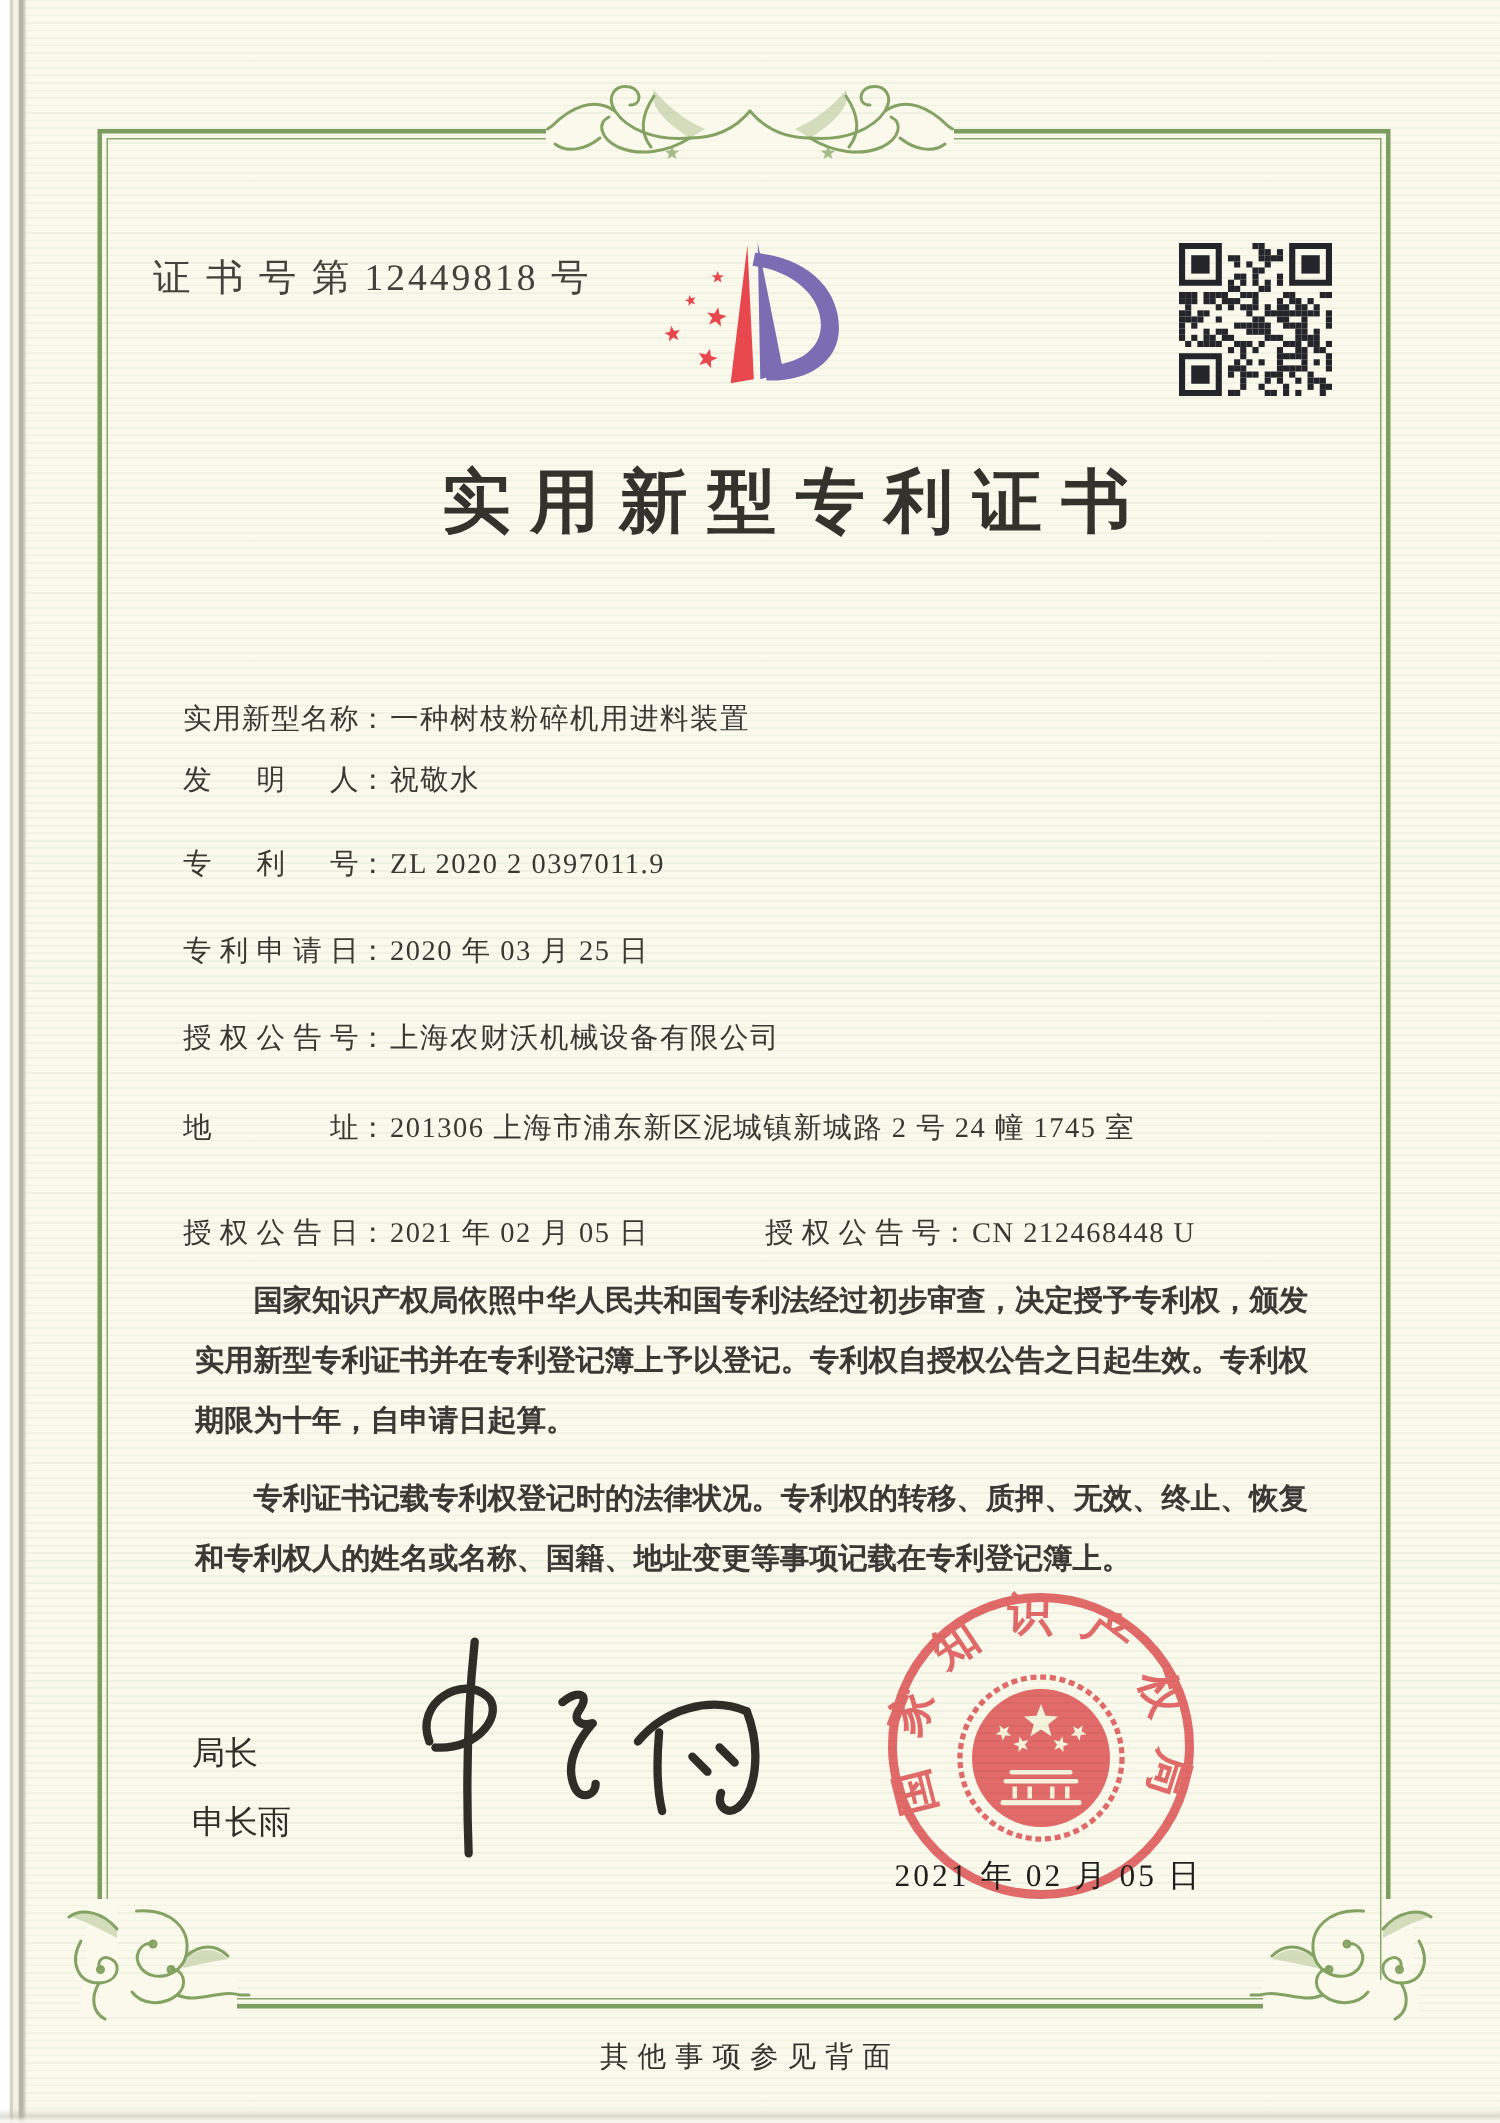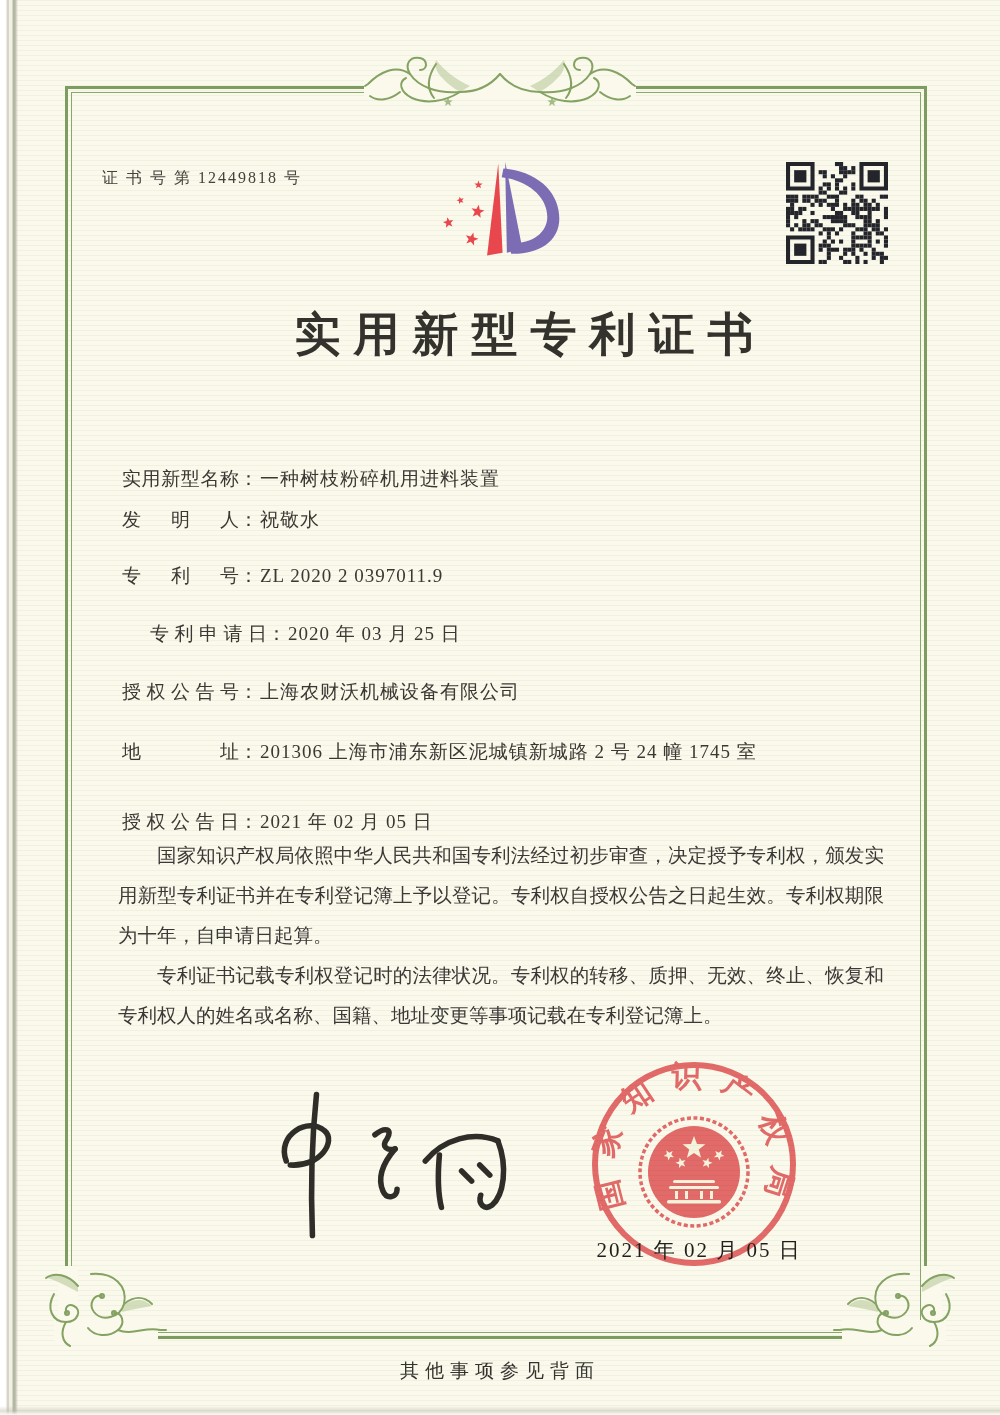--- a/index.html
+++ b/index.html
@@ -20,35 +20,35 @@
     background:linear-gradient(90deg,#ffffff 0 6px,#d6d5c8 7px 9px,#f2f1e3 9px 12px,#b4b7a6 13px 15px,rgba(0,0,0,0) 18px);}
   .edge-bottom{position:absolute;left:0;right:0;bottom:0;height:9px;
     background:linear-gradient(180deg,rgba(0,0,0,0) 0,rgba(185,185,170,.45) 55%,#fdfdf8 100%);}
   
   .frame{position:absolute;left:65px;top:86px;width:856px;height:1247px;border:3.5px solid var(--frame-green);}
   .frame-inner{position:absolute;left:3px;top:3px;right:3px;bottom:3px;border:1.5px solid var(--frame-green-light);}
   .flourish{position:absolute;left:340px;top:52px;width:320px;height:66px;}
   .corner-fl{position:absolute;width:132px;height:86px;}
   .corner-fl.bl{left:36px;top:1266px;}
   .corner-fl.br{left:832px;top:1266px;transform:scaleX(-1);}
-  .cert-no{position:absolute;left:102px;top:168px;font-size:16px;letter-spacing:2px;color:#44423d;}
+  .cert-no{position:absolute;left:102px;top:168px;font-size:25px;letter-spacing:2px;color:#44423d;}
   .logo{position:absolute;left:420px;top:146px;width:172px;height:138px;}
   .qr{position:absolute;left:786px;top:162px;width:102px;height:102px;}
   .title{position:absolute;left:0;top:304px;width:100%;text-align:center;
     font-size:46px;font-weight:bold;letter-spacing:13px;padding-left:13px;box-sizing:border-box;color:#34322d;margin-left:24px;}
   .fields{position:absolute;left:122px;top:450px;width:764px;font-size:19px;}
   .frow{position:absolute;left:0;width:764px;white-space:nowrap;}
-  .r0{top:16px;} .r1{top:57px;} .r2{top:113px;} .r3{top:171px;margin-left:28px;} .r4{top:229px;} .r5{top:289px;} .r6{top:349px;margin-top:10px;}
+  .r0{top:16px;} .r1{top:57px;} .r2{top:113px;} .r3{top:171px;} .r4{top:229px;} .r5{top:289px;} .r6{top:349px;margin-top:10px;}
   .flabel{display:inline-block;width:117px;text-align:justify;text-align-last:justify;vertical-align:bottom;}
   .fcolon{display:inline-block;margin-right:2px;}
   .fvalue{letter-spacing:1px;}
   .g2{position:absolute;left:388px;top:0;white-space:nowrap;}
   .bodytext{position:absolute;left:118px;top:836px;width:766px;font-size:19.5px;line-height:40px;
     text-align:justify;color:#3b3936;}
-  .bodytext p{margin:0;text-indent:2em;}
+  .bodytext p{margin:12px;text-indent:2em;font-weight:bold;}
   .commissioner{position:absolute;left:128px;top:1146px;font-size:22px;line-height:46px;color:#302e29;}
   .signature{position:absolute;left:256px;top:1082px;width:262px;height:162px;}
   .seal{position:absolute;left:588px;top:1058px;width:212px;height:212px;opacity:.88;mix-blend-mode:multiply;}
   .seal-text{font-size:30px;letter-spacing:18px;font-weight:bold;fill:var(--seal-red);}
   .seal-date{position:absolute;left:596px;top:1236px;width:206px;text-align:center;
     font-size:21px;letter-spacing:2px;color:#1f1e1c;z-index:5;}
   .page-ind{position:absolute;left:0;top:1300px;width:100%;text-align:center;font-size:18px;letter-spacing:2px;color:#3d3b36;}
   .back-note{position:absolute;left:0;top:1358px;width:100%;text-align:center;font-size:19px;letter-spacing:6px;color:#35332e;}
   .fl-stroke{stroke:#84a262;fill:none;stroke-width:2;stroke-linecap:round;}
   .fl-fill{fill:#b2c795;opacity:.55;}
@@ -375,28 +375,35 @@
       <span class="flabel">专利申请日</span><span class="fcolon">：</span><span class="fvalue">2020 年 03 月 25 日</span>
     </div>
     <div class="frow r4">
       <span class="flabel">授权公告号</span><span class="fcolon">：</span><span class="fvalue">上海农财沃机械设备有限公司</span>
     </div>
     <div class="frow r5">
       <span class="flabel">地址</span><span class="fcolon">：</span><span class="fvalue">201306 上海市浦东新区泥城镇新城路 2 号 24 幢 1745 室</span>
     </div>
     <div class="frow r6">
       <span class="flabel">授权公告日</span><span class="fcolon">：</span><span class="fvalue">2021 年 02 月 05 日</span>
+      <span class="g2">
+        <span class="flabel">授权公告号</span><span class="fcolon">：</span><span class="fvalue">CN 212468448 U</span>
+      </span>
     </div>
   </div>
 
   <div class="bodytext">
     <p>国家知识产权局依照中华人民共和国专利法经过初步审查，决定授予专利权，颁发实用新型专利证书并在专利登记簿上予以登记。专利权自授权公告之日起生效。专利权期限为十年，自申请日起算。</p>
     <p>专利证书记载专利权登记时的法律状况。专利权的转移、质押、无效、终止、恢复和专利权人的姓名或名称、国籍、地址变更等事项记载在专利登记簿上。</p>
   </div>
 
+  <div class="commissioner">
+    <div>局长</div>
+    <div>申长雨</div>
+  </div>
 
   <svg class="signature" viewBox="0 0 260 160">
     <g class="sig-stroke">
       <path d="M60,12 C56,50 54,100 56,152"></path>
       <path d="M30,78 C20,52 52,34 68,48 C80,58 64,84 34,82"></path>
       <path d="M118,52 C128,44 136,46 130,56 C124,64 130,68 138,66"></path>
       <path d="M138,66 C126,80 120,94 126,108 C130,117 140,114 140,106"></path>
       <path d="M168,78 C186,56 216,48 240,58"></path>
       <path d="M240,58 C250,84 246,112 234,122 C227,127 220,121 223,112"></path>
       <path d="M182,72 C180,95 181,112 184,124"></path>

